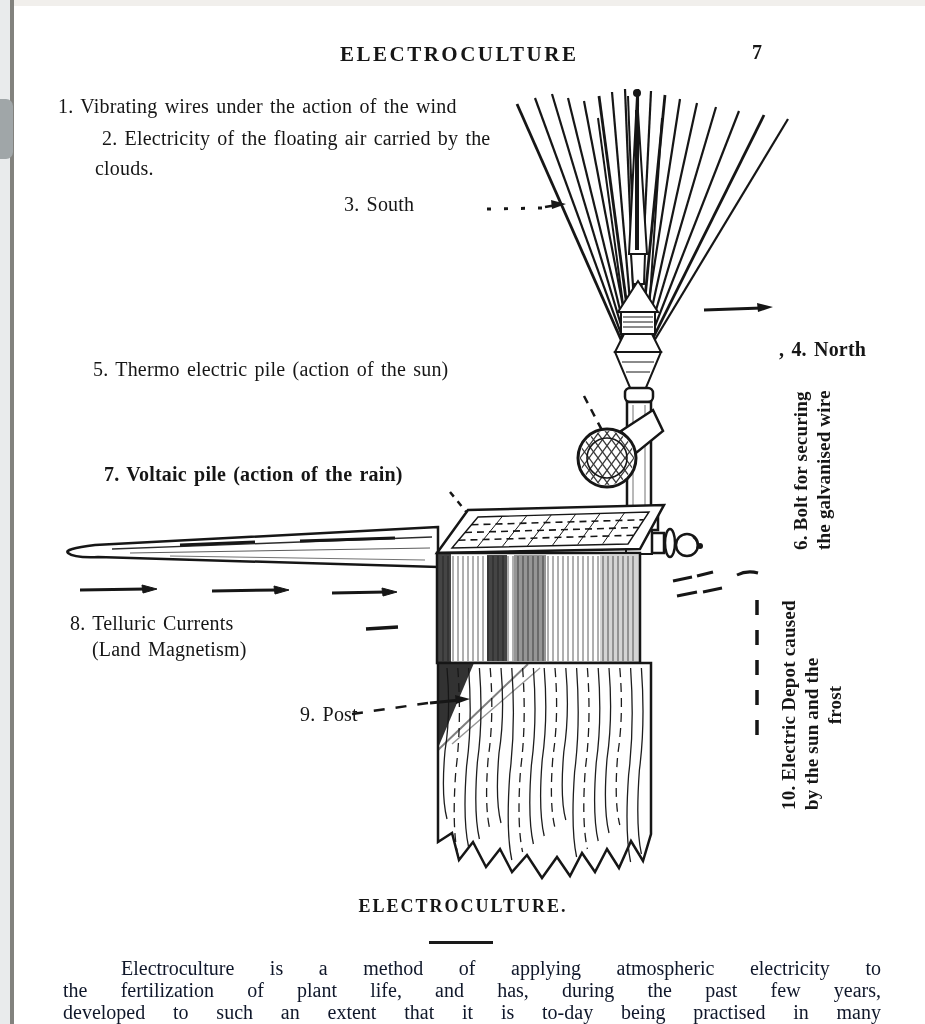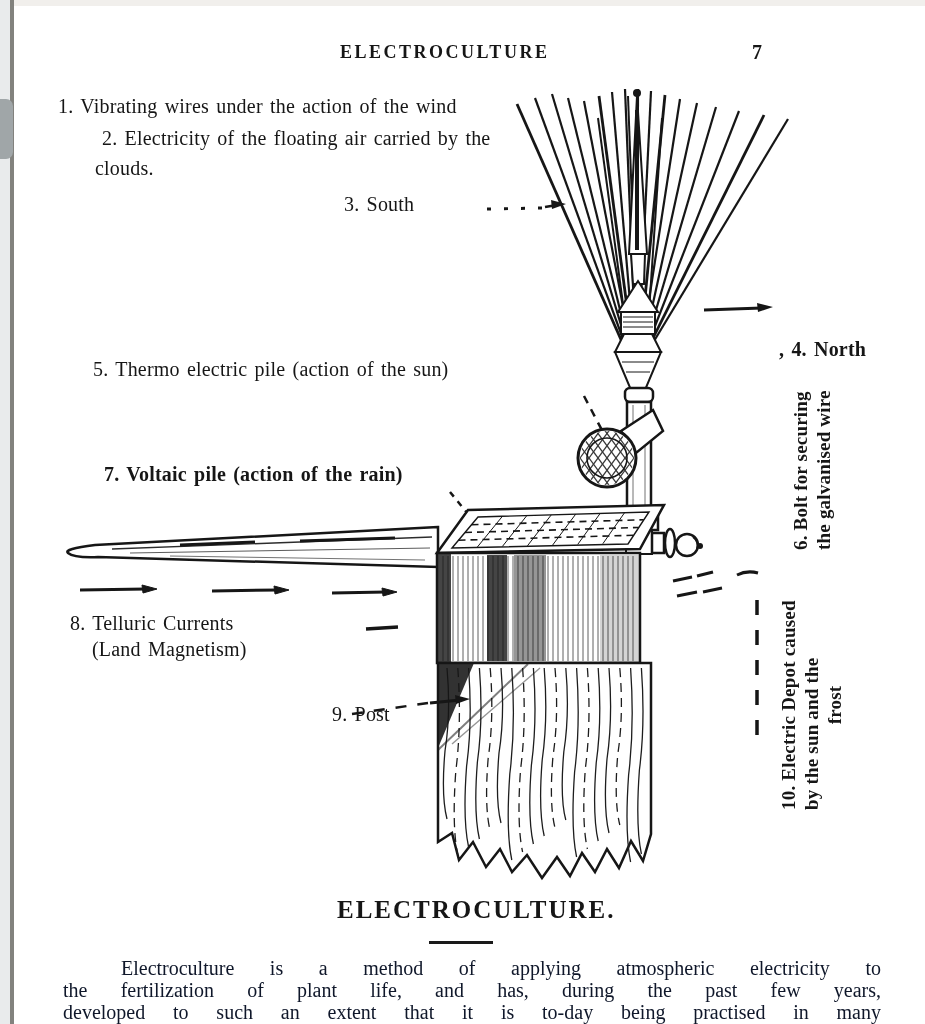--- a/index.html
+++ b/index.html
@@ -2,27 +2,27 @@
 <html><head>
 <meta charset="utf-8">
 <style>
   html,body{margin:0;padding:0;background:#ffffff;}
   .canvas{position:relative;width:925px;height:1024px;background:#ffffff;overflow:hidden;
           font-family:"Liberation Serif","DejaVu Serif",serif;color:#161616;}
   .top-strip{position:absolute;left:0;top:0;width:925px;height:6px;background:#f1efec;}
   .gutter{position:absolute;left:0;top:0;width:10px;height:1024px;background:#e9ebec;}
   .gutter-line{position:absolute;left:10px;top:0;width:4px;height:1024px;background:#82827e;}
   .scroll-thumb{position:absolute;left:0;top:99px;width:13px;height:60px;background:#a0a6a8;border-radius:0 7px 7px 0;}
-  .running-head{position:absolute;left:340px;top:42px;font-size:18px;font-weight:600;letter-spacing:2.5px;white-space:nowrap;}
+  .running-head{position:absolute;left:340px;top:42px;font-size:21px;font-weight:600;letter-spacing:2.5px;white-space:nowrap;}
   .page-num{position:absolute;left:752px;top:41px;font-size:20px;font-weight:700;}
   .lbl{position:absolute;font-size:20px;white-space:nowrap;letter-spacing:.2px;word-spacing:2px;}
   .bold{font-weight:700;}
   .vlbl{position:absolute;transform:rotate(-90deg);font-size:19px;font-weight:600;line-height:23px;white-space:nowrap;letter-spacing:.2px;}
   .vlbl .c{text-align:center;}
-  .section-title{position:absolute;left:337px;top:896px;width:252px;text-align:right;font-size:25px;font-weight:700;letter-spacing:2px;white-space:nowrap;}
+  .section-title{position:absolute;left:337px;top:896px;width:252px;text-align:center;font-size:18px;font-weight:700;letter-spacing:2px;white-space:nowrap;}
   .title-rule{position:absolute;left:429px;top:941px;width:64px;height:3px;background:#1a1a1a;}
   .para{position:absolute;left:63px;top:957px;width:818px;font-size:20px;line-height:22px;color:#0f172a;}
   .pline{text-align:justify;text-align-last:justify;text-justify:inter-word;word-spacing:3px;}
   .indent{padding-left:58px;}
   svg{position:absolute;left:0;top:0;}
 </style>
 </head>
 <body>
 
 <div class="canvas">
@@ -256,21 +256,21 @@
 
   <div class="lbl" style="left:58px;top:95px;">1. Vibrating wires under the action of the wind</div>
   <div class="lbl" style="left:55px;top:127px;margin-left:47px;">2. Electricity of the floating air carried by the</div>
   <div class="lbl" style="left:95px;top:157px;">clouds.</div>
   <div class="lbl" style="left:344px;top:193px;">3. South</div>
   <div class="lbl bold" style="left:779px;top:304px;margin-top:34px;">, 4. North</div>
   <div class="lbl" style="left:93px;top:358px;">5. Thermo electric pile (action of the sun)</div>
   <div class="lbl bold" style="left:80px;top:463px;margin-left:24px;">7. Voltaic pile (action of the rain)</div>
   <div class="lbl" style="left:70px;top:612px;">8. Telluric Currents</div>
   <div class="lbl" style="left:92px;top:638px;">(Land Magnetism)</div>
-  <div class="lbl" style="left:300px;top:703px;margin-left:32px;">9. Post</div>
+  <div class="lbl" style="left:300px;top:703px;">9. Post</div>
 
   <div class="vlbl" style="left:712px;top:427px;width:200px;height:46px;">
     <div>6. Bolt for securing</div>
     <div>the galvanised wire</div>
   </div>
 
   <div class="vlbl" style="left:687px;top:650px;width:250px;height:70px;">
     <div>10. Electric Depot caused</div>
     <div>by the sun and the</div>
     <div class="c" style="width:210px;">frost</div>

